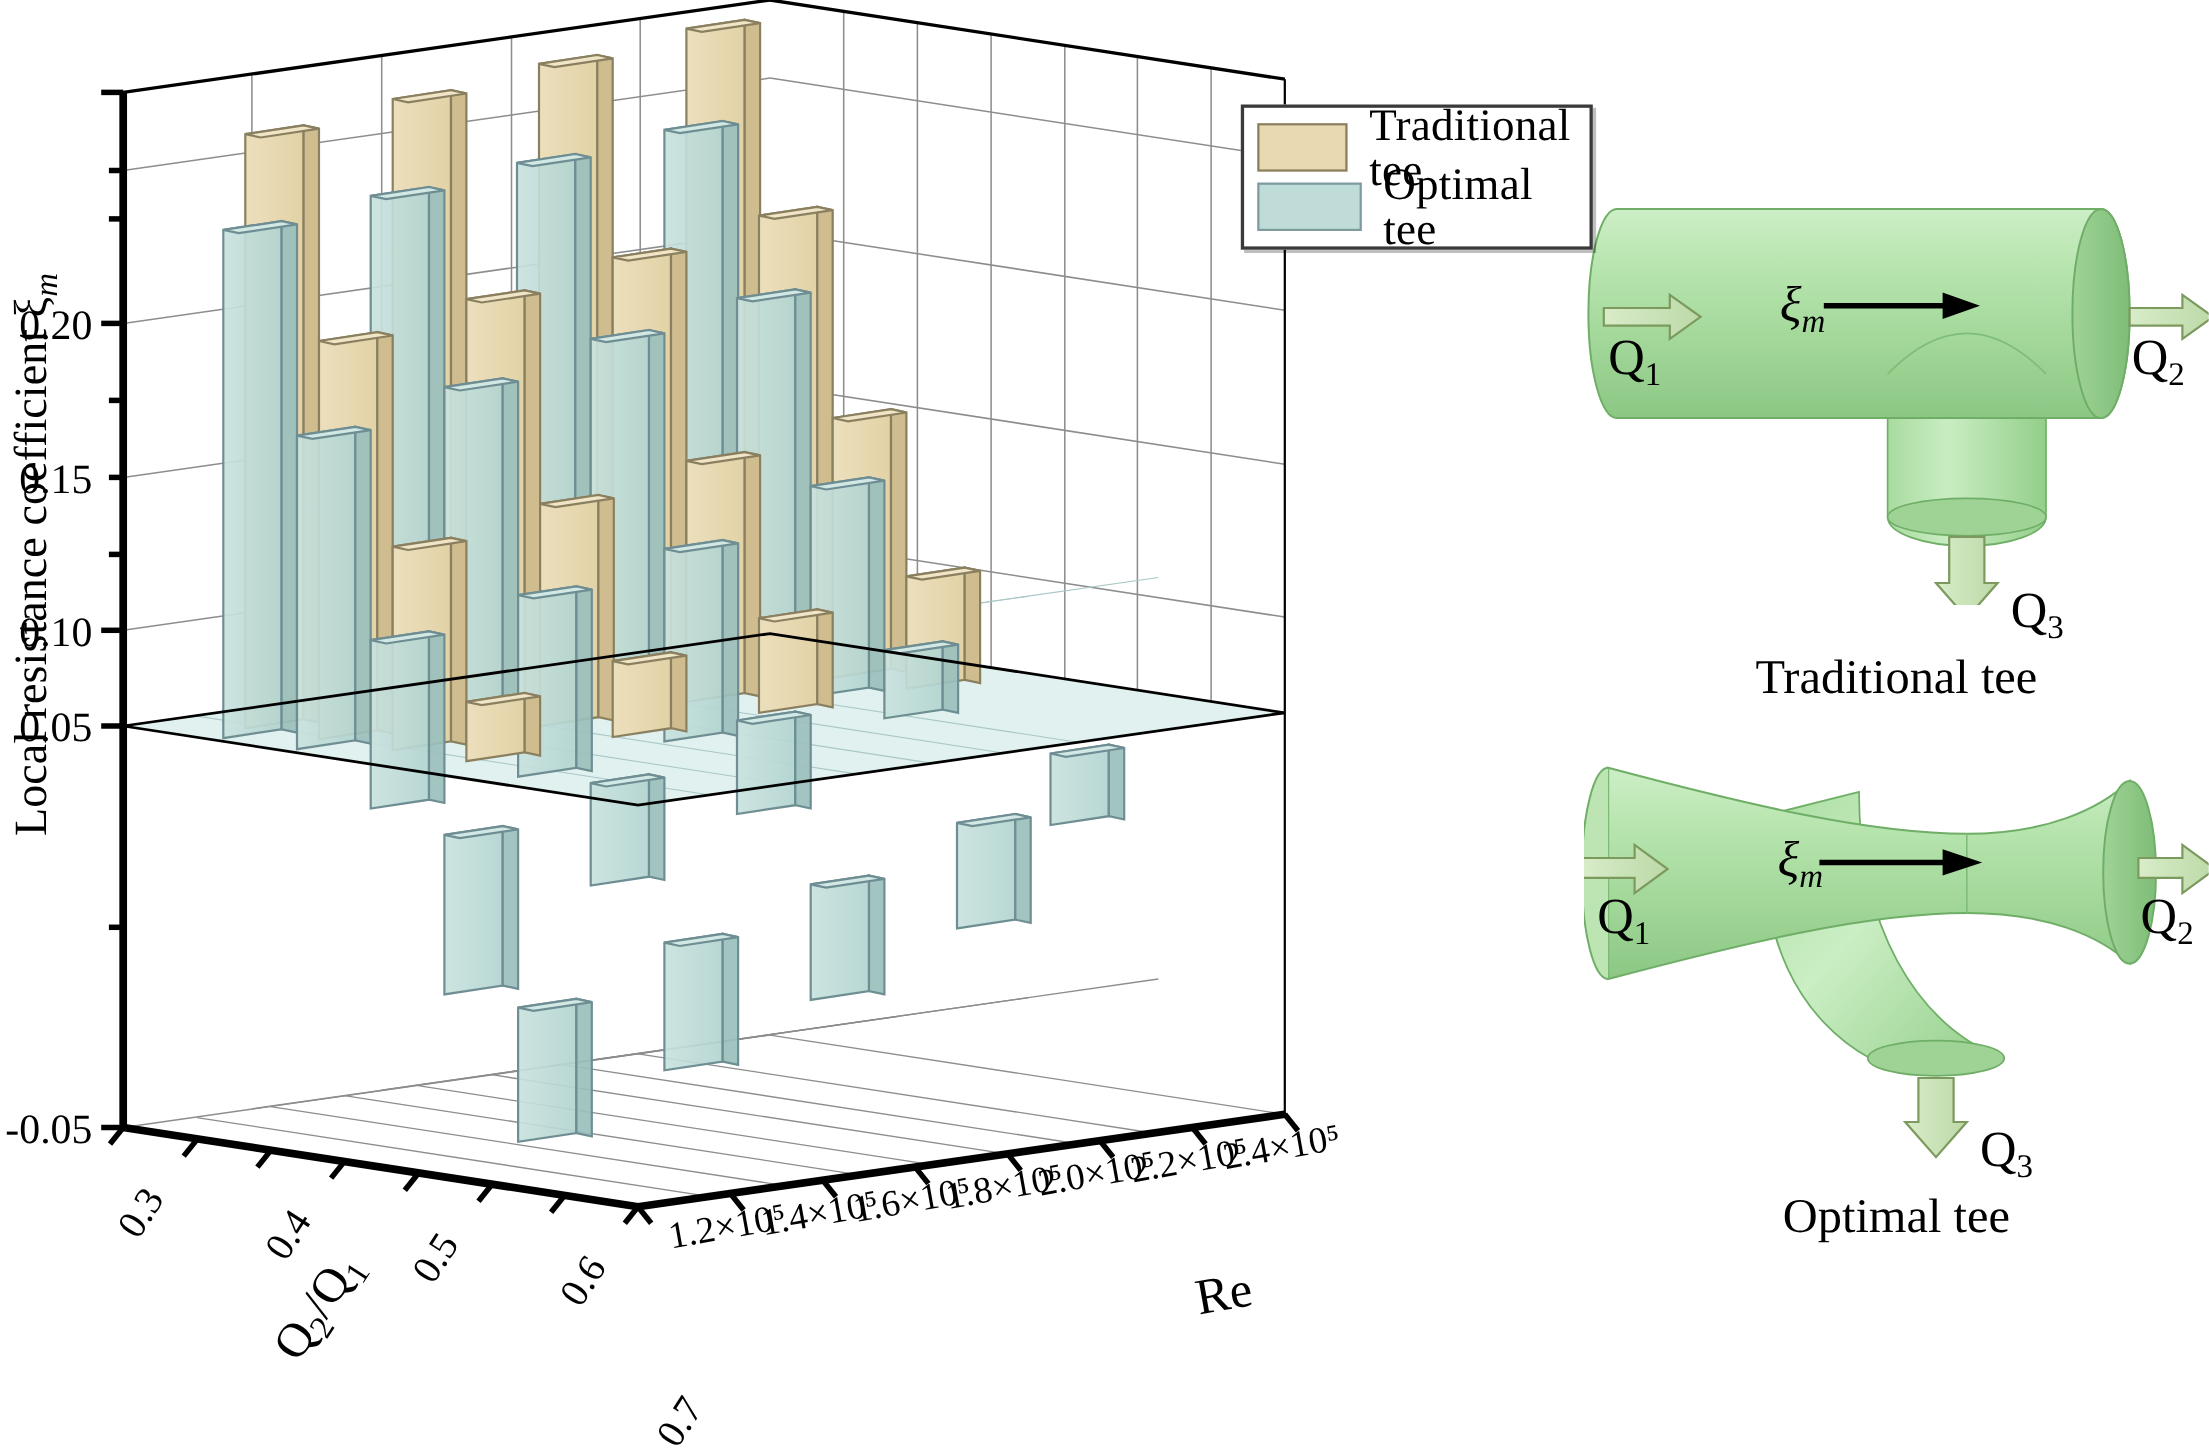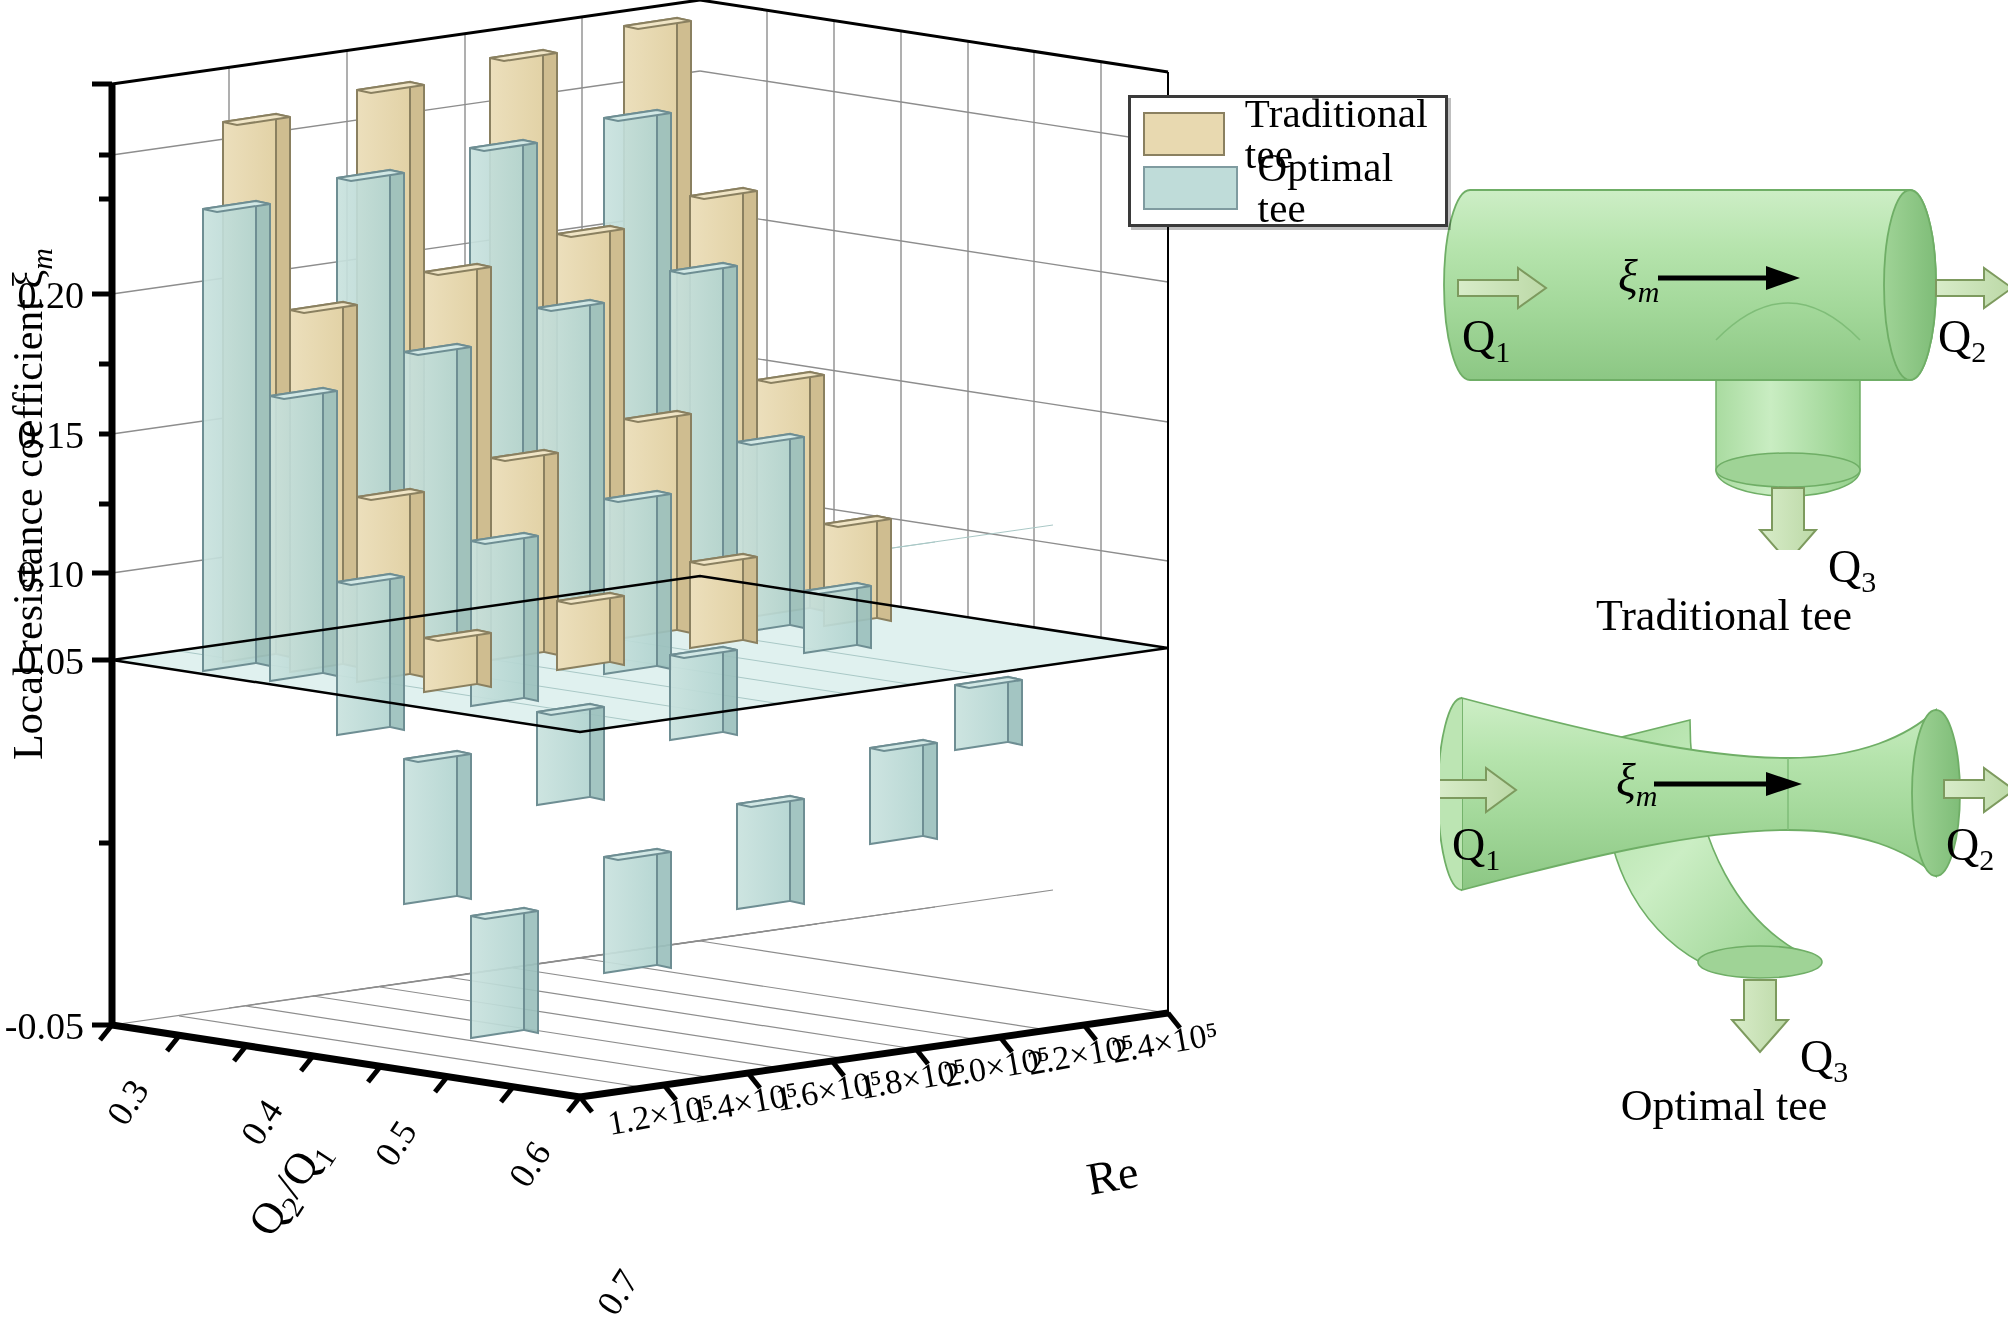--- a/index.html
+++ b/index.html
@@ -17,21 +17,21 @@
           box-sizing:border-box;z-index:40;}
   .legend-row{display:flex;align-items:center;height:54px;padding-left:12px;}
   .legend-swatch{width:98px;height:44px;border:2px solid #8a8060;box-sizing:border-box;}
   .legend-swatch.opt{border-color:#7f9ba0;}
   .legend-label{font-size:41px;margin-left:20px;line-height:1;letter-spacing:.2px;}
 
   
   .diagrams{position:absolute;left:1440px;top:170px;width:568px;height:1000px;z-index:30;}
   .diagram{position:relative;width:568px;height:430px;}
   .caption{position:absolute;left:0;width:568px;text-align:center;font-size:44px;}
-  .qlabel{position:absolute;font-size:46px;font-weight:400;margin-top:12px;}
+  .qlabel{position:absolute;font-size:46px;font-weight:400;}
   .qlabel sub{font-size:30px;}
   .xi-label{position:absolute;font-size:46px;font-style:italic;}
   .xi-label sub{font-size:30px;font-style:italic;}
 </style>
 </head>
 <body>
 
 <div class="root">
 
   <svg id="chart-svg" viewBox="0 0 1450 1319">

